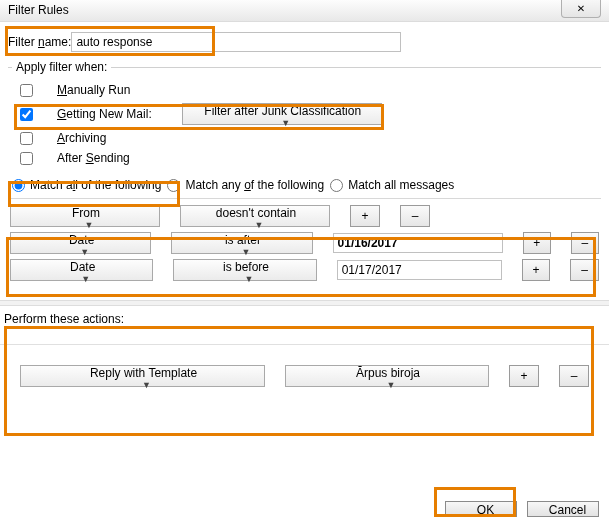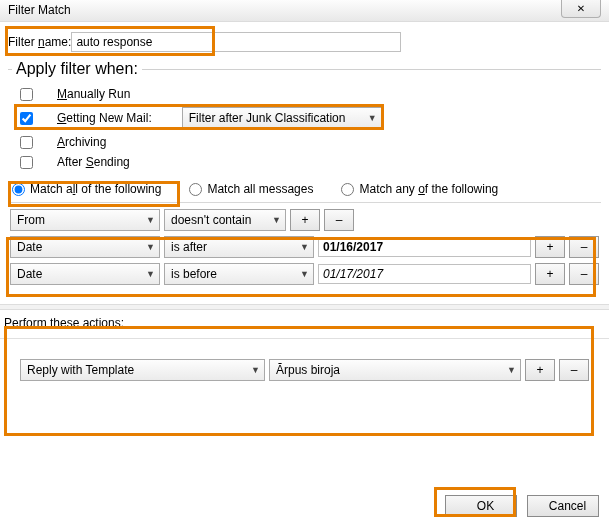--- a/index.html
+++ b/index.html
@@ -48,80 +48,81 @@
     padding: 2px 4px;
     font: inherit;
     background: #fff;
   }
   fieldset.apply {
     border: none;
     border-top: 1px solid #d0d0d0;
     margin: 8px 0 4px 0;
     padding: 6px 4px 0 4px;
   }
-  fieldset.apply legend { padding: 0 4px; font-size: 16px; }
+  fieldset.apply legend { padding: 0 4px; font-size: 12px; }
   .check-row { display: flex; align-items: center; gap: 24px; padding: 3px 2px 3px 8px; }
   .check-row input[type=checkbox] { margin: 0; }
   .select-like {
     height: 22px;
     border: 1px solid #a9a9a9;
     background: linear-gradient(#fdfdfd,#ebebeb);
     display: flex;
     align-items: center;
     justify-content: space-between;
     padding: 0 4px 0 6px;
     font: inherit;
     cursor: pointer;
+    flex-direction: column;
   }
   .select-like .arrow { font-size: 9px; color: #444; margin-left: 6px; }
   .match-bar {
     display: flex;
     align-items: center;
-    gap: 28px;
+    gap: 6px;
     padding: 6px 4px;
     border-bottom: 1px solid #d8d8d8;
     margin-top: 4px;
   }
   .radio-row { display: flex; align-items: center; gap: 5px; }
   .radio-row input[type=radio] { margin: 0; }
   .conditions { padding: 6px 2px; }
-  .cond-row { display: flex; align-items: center; gap: 4px; margin-bottom: 5px; }
+  .cond-row { display: flex; align-items: center; gap: 20px; margin-bottom: 5px; }
   .btn-small {
     width: 30px; height: 22px;
     border: 1px solid #9a9a9a;
     background: linear-gradient(#fafafa,#e6e6e6);
     font: inherit;
     cursor: pointer;
     padding: 0;
     line-height: 1;
   }
   .divider-h { height: 6px; background: #f2f2f2; border-top:1px solid #ddd; border-bottom:1px solid #ddd; }
-  .actions-hdr { padding: 6px 4px 8px 4px; border-bottom: 1px solid #e0e0e0; }
+  .actions-hdr { padding: 6px 4px 18px 4px; border-bottom: 1px solid #e0e0e0; }
   .actions-area { padding: 8px 2px; min-height: 90px; }
   .btn-bar {
     position: absolute;
     bottom: 8px; right: 10px;
     display: flex; gap: 10px;
   }
   .btn {
-    width: 72px; height: 22px;
+    width: 72px; height: 16px;
     border: 1px solid #8a8a8a;
     background: linear-gradient(#f7f7f7,#e3e3e3);
     font: inherit;
     cursor: pointer;
     padding-left: 15px;
   }
   
   .hl { position: absolute; border: 3px solid #e67e00; pointer-events: none; }
 </style>
 </head>
 <body>
 
 <div class="titlebar">
-  <span>Filter Match</span>
+  <span>Filter Rules</span>
   <div class="close-btn">
     <span>✕</span>
   </div>
 </div>
 
 <div class="content">
 
   <div class="row" style="margin:4px 0 2px 0;">
     <span class="label">
       <span>Filter </span><span class="underline-char">n</span><span>ame:</span>
@@ -157,36 +158,36 @@
     </div>
   </fieldset>
 
   <div class="match-bar">
     <div class="radio-row">
       <input type="radio" name="m" checked="" style="">
       <span><span>Match a</span><span class="underline-char">l</span><span>l of the following</span></span>
     </div>
     <div class="radio-row">
       <input type="radio" name="m" style="">
-      <span>Match all messages</span>
+      <span><span>Match any </span><span class="underline-char">o</span><span>f the following</span></span>
     </div>
     <div class="radio-row">
       <input type="radio" name="m" style="">
-      <span><span>Match any </span><span class="underline-char">o</span><span>f the following</span></span>
+      <span>Match all messages</span>
     </div>
   </div>
 
   <div class="conditions">
 
     <div class="cond-row">
       <div class="select-like" style="width:150px">
           <span>From</span>
           <span class="arrow">▼</span>
         </div>
-      <div class="select-like" style="width:122px">
+      <div class="select-like" style="width:150px">
           <span>doesn't contain</span>
           <span class="arrow">▼</span>
         </div>
       <button class="btn-small">+</button>
       <button class="btn-small">–</button>
     </div>
 
     <div class="cond-row">
       <div class="select-like" style="width:150px">
           <span>Date</span>
@@ -203,21 +204,21 @@
 
     <div class="cond-row">
       <div class="select-like" style="width:150px">
           <span>Date</span>
           <span class="arrow">▼</span>
         </div>
       <div class="select-like" style="width:150px">
           <span>is before</span>
           <span class="arrow">▼</span>
         </div>
-      <input class="text" style="flex: 1 1 0%; font-style: italic;" value="01/17/2017">
+      <input class="text" style="flex: 1 1 0%;" value="01/17/2017">
       <button class="btn-small">+</button>
       <button class="btn-small">–</button>
     </div>
   </div>
 
 </div>
 
 <div class="divider-h"></div>
 
 <div class="actions-hdr">Perform these actions:</div>

